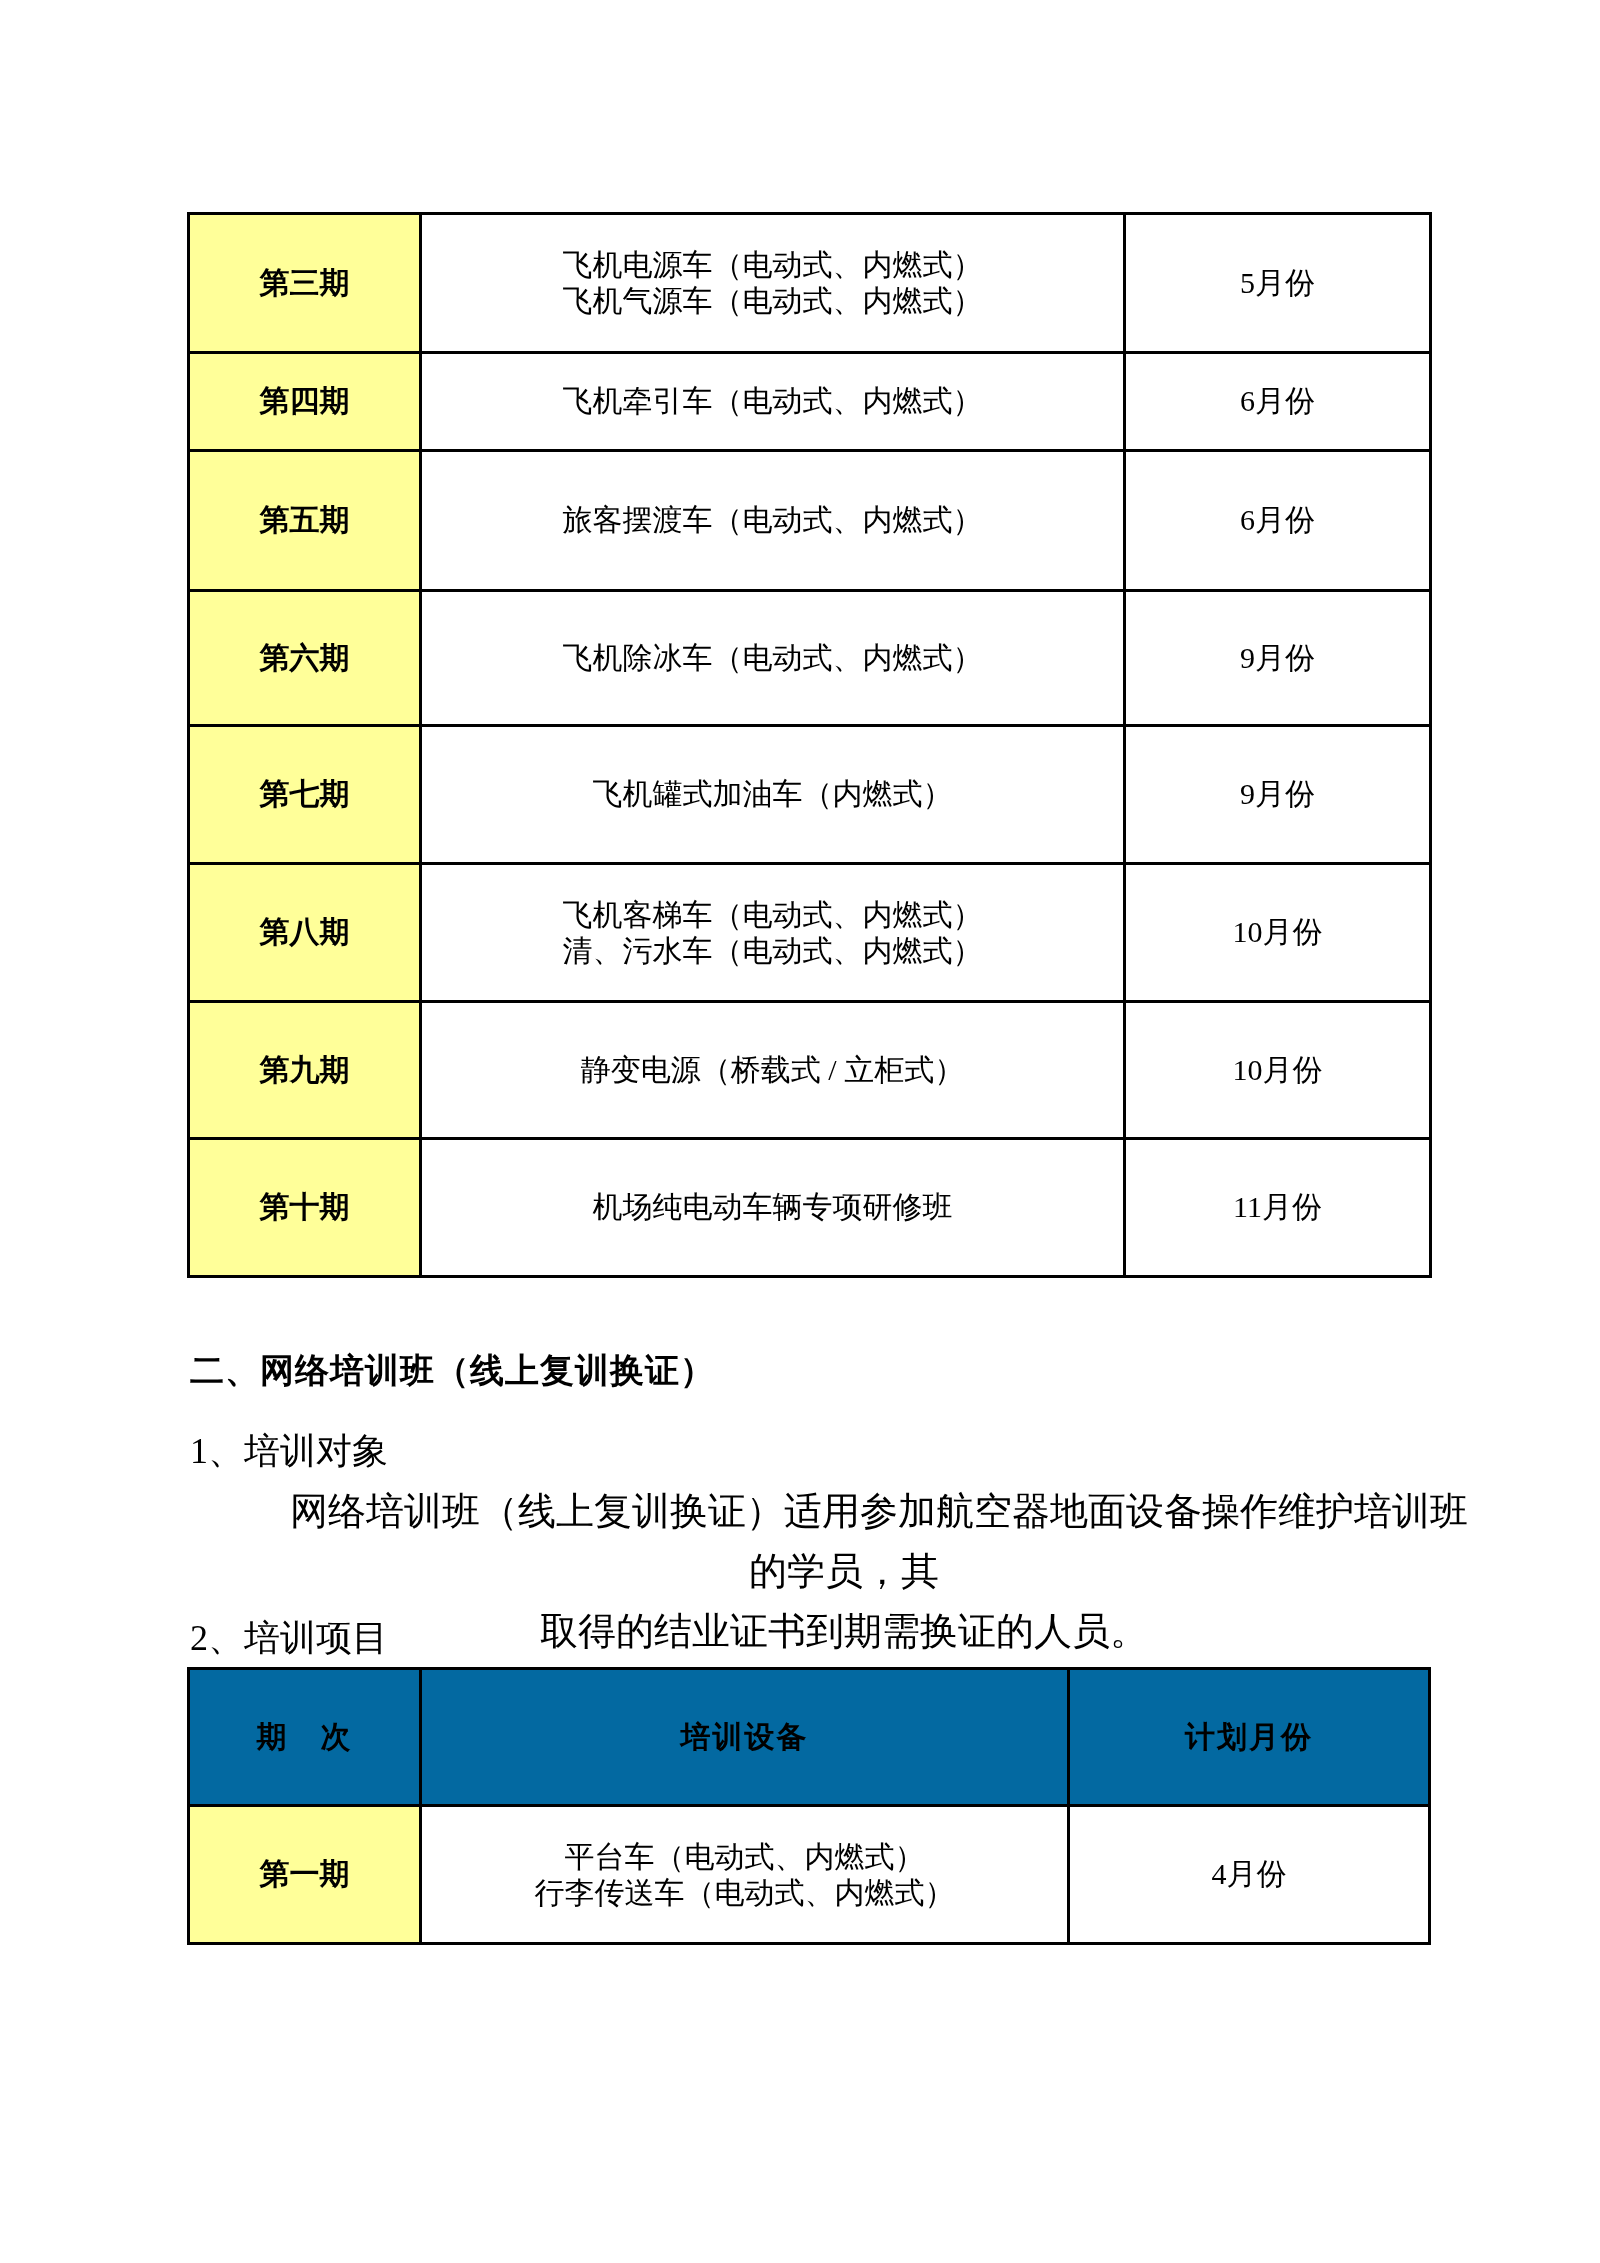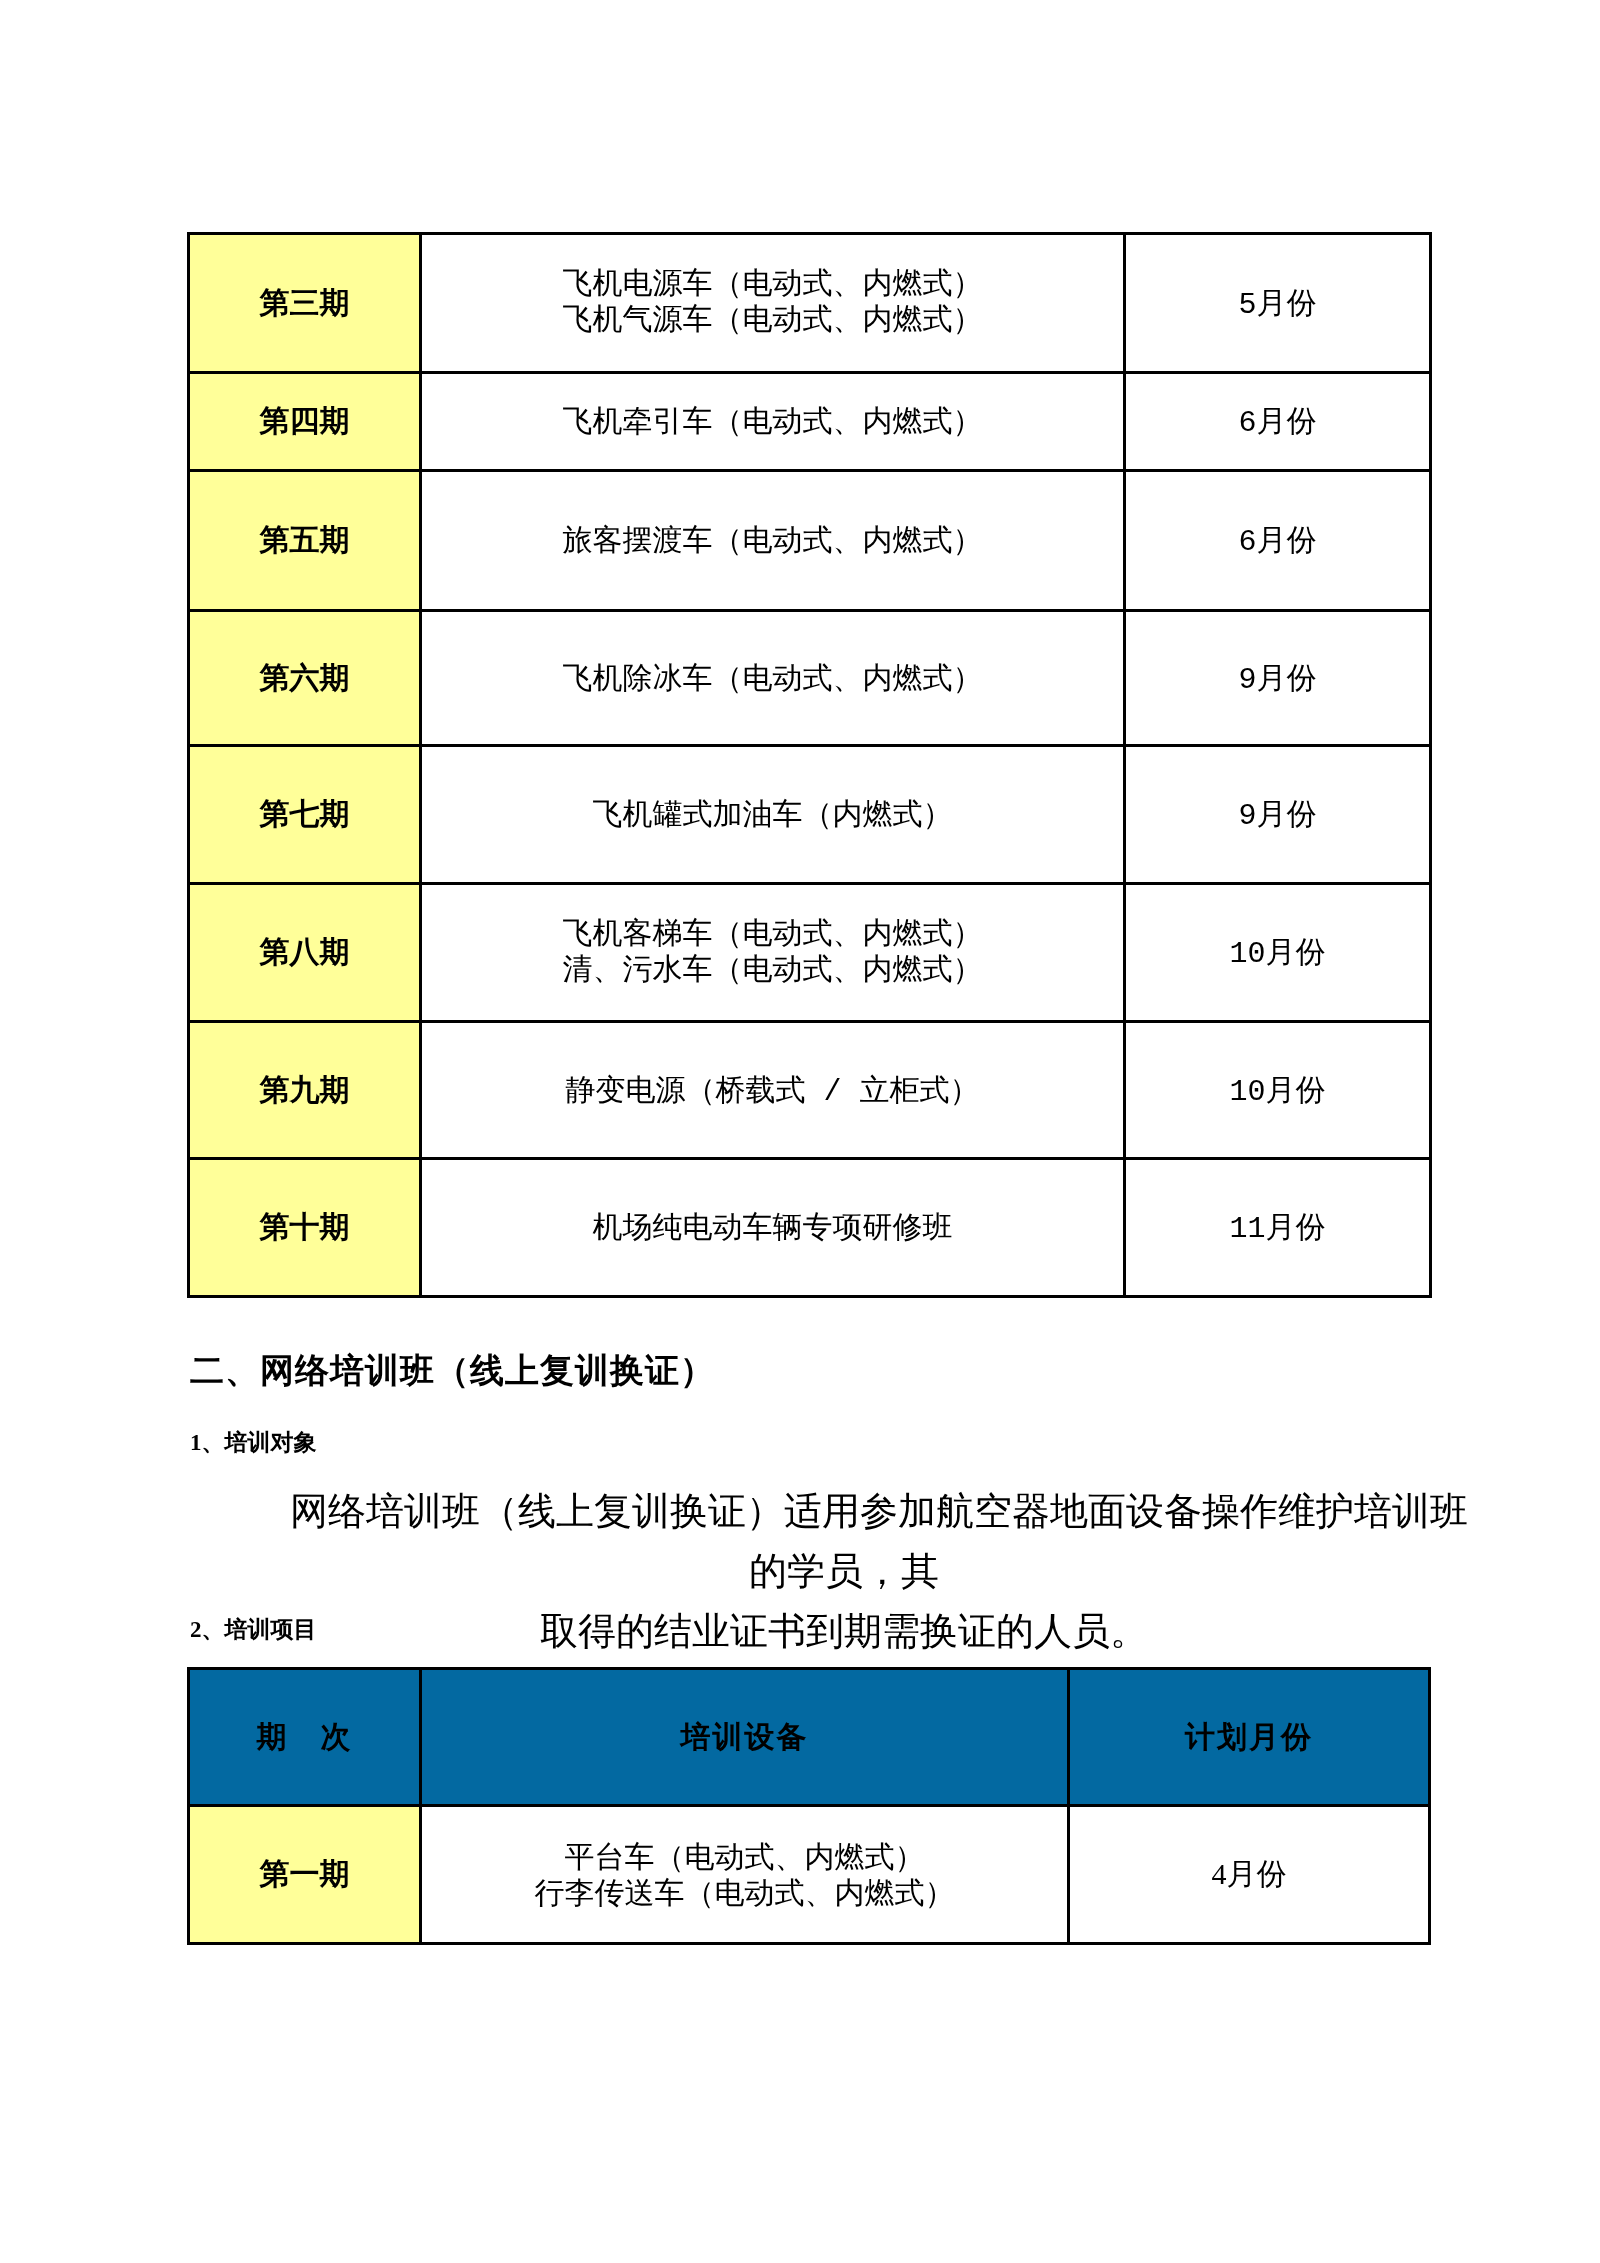--- a/index.html
+++ b/index.html
@@ -19,21 +19,21 @@
     table-layout:fixed;
   }
   .sched-table td, .sched-table th {
     border:3px solid #000000;
     padding:0;
     text-align:center;
     vertical-align:middle;
     font-size:30px;
     overflow:hidden;
   }
-  #table1 { left:187px; top:232px;font-family:Liberation Mono, monospace; }
+  #table1 { left:187px; top:212px; }
   #table2 { left:187px; top:1667px; }
   .period-cell {
     background:#FFFF99;
     font-weight:bold;
   }
   .head-cell {
     background:#0369a1;
     font-weight:bold;
     font-family:"Liberation Sans","DejaVu Sans",sans-serif;
     letter-spacing:2px;
@@ -59,22 +59,22 @@
   .h2-heading {
     position:absolute;
     left:190px; top:1348px;
     font-size:34px;
     font-weight:bold;
     letter-spacing:1px;
     white-space:nowrap;
   }
   .sub-heading {
     position:absolute;
-    font-size:23px;
-    font-weight:bold;
+    font-size:36px;
+    font-weight:normal;
     white-space:nowrap;
   }
   #sub1 { left:190px; top:1427px; }
   #sub2 { left:190px; top:1614px; }
   .para {
     position:absolute;
     left:204px; top:1481px;
     width:1280px;
     font-size:38px;
     line-height:60px;

